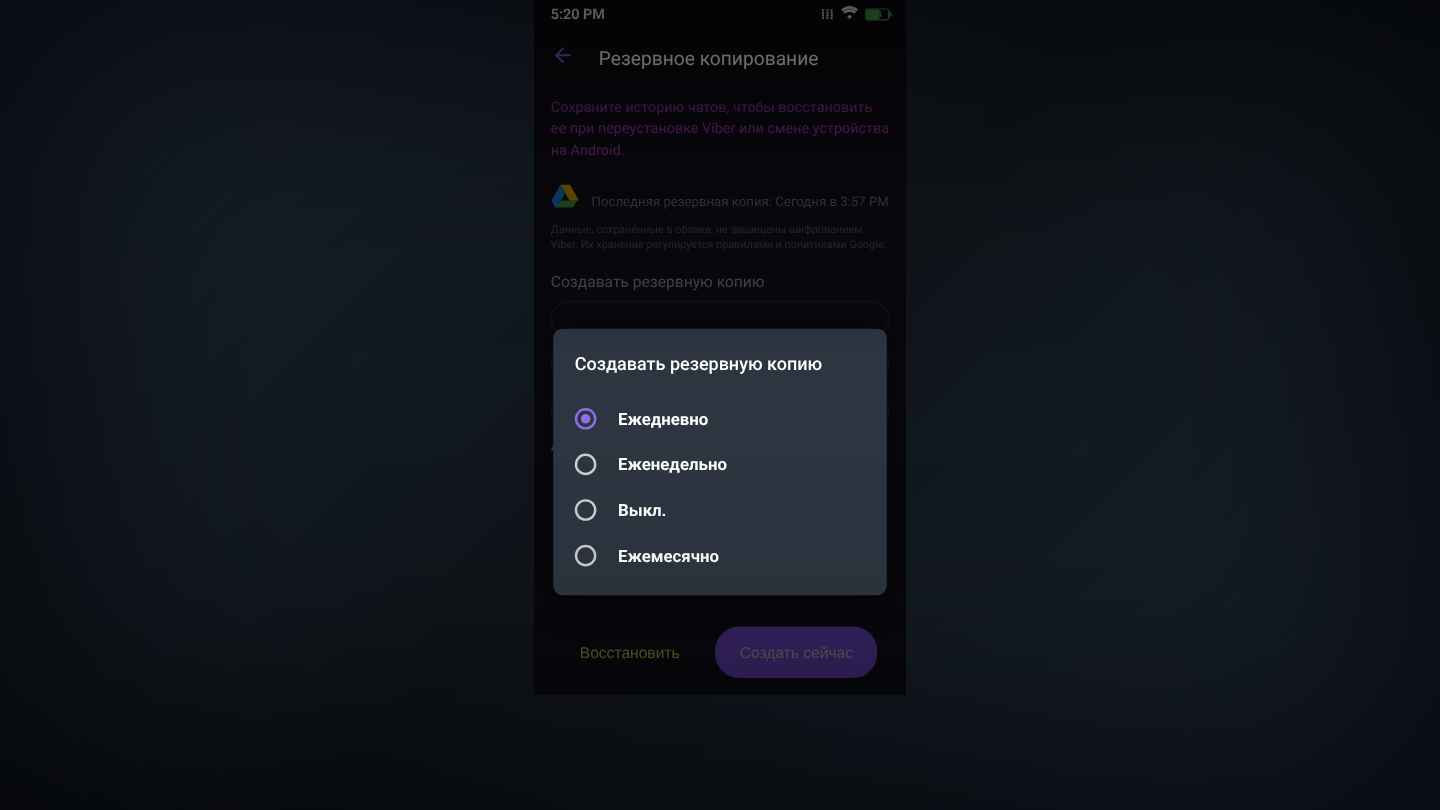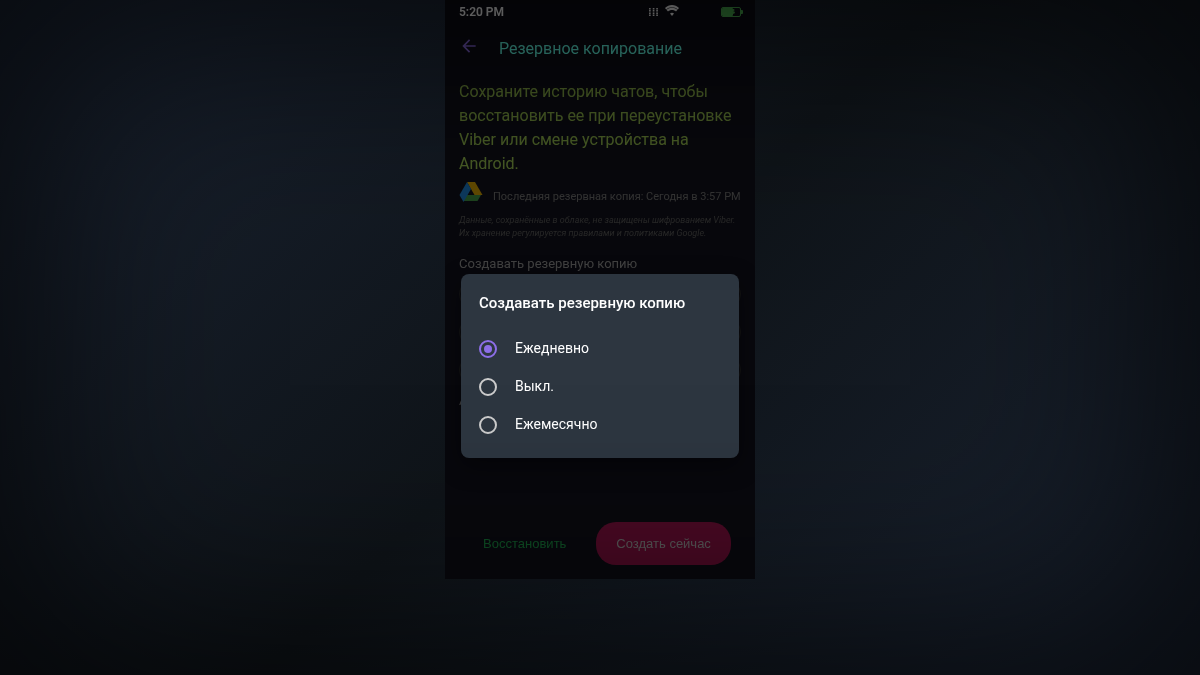--- a/index.html
+++ b/index.html
@@ -44,21 +44,20 @@
       gap: 6px;
     }
     .signal-icon, .wifi-icon {
       color: #fff;
       font-size: 11px;
     }
     .battery {
       display: flex;
       align-items: center;
       gap: 2px;
-      margin-left: 36px;
     }
     .battery-icon {
       width: 20px;
       height: 10px;
       border: 1px solid #4caf50;
       border-radius: 2px;
       position: relative;
       display: flex;
       align-items: center;
     }
@@ -91,33 +90,33 @@
       display: flex;
       align-items: center;
       padding: 0 14px;
       gap: 20px;
     }
     .back-arrow {
       color: #7b5fc7;
       font-size: 20px;
     }
     .header-title {
-      color: #5eead4;
+      color: #ffffff;
       font-size: 16px;
     }
     .content {
       padding: 8px 14px;
       color: #999;
       filter: brightness(0.6);
     }
     .description {
-      font-size: 16px;
+      font-size: 12px;
       line-height: 1.5;
-      color: #bef264;
-      margin-bottom: 2px;
+      color: #d946ef;
+      margin-bottom: 16px;
     }
     .drive-info {
       display: flex;
       gap: 10px;
       margin-bottom: 10px;
     }
     .drive-icon {
       width: 24px;
       height: 24px;
       flex-shrink: 0;
@@ -127,21 +126,20 @@
       font-size: 11px;
       color: #888;
       line-height: 1.4;
       margin-top: 11px;
     }
     .disclaimer {
       font-size: 9px;
       color: #666;
       line-height: 1.4;
       margin-bottom: 16px;
-      font-style: italic;
     }
     .section-label {
       font-size: 13px;
       color: #aaa;
       margin-top: 12px;
     }
     .account-label {
       font-size: 13px;
       color: #aaa;
       margin-top: 8px;
@@ -165,24 +163,25 @@
       box-shadow: 0 8px 24px rgba(0,0,0,0.4);
     }
     .dialog-title {
       color: #fff;
       font-size: 15px;
       font-weight: 500;
       margin-bottom: 18px;
     }
     .option-row {
       display: flex;
-      align-items: flex-start;
+      align-items: flex-end;
       gap: 18px;
       padding: 10px 0;
       cursor: pointer;
+      font-weight: bold;
     }
     .radio {
       width: 18px;
       height: 18px;
       border: 2px solid #ccc;
       border-radius: 50%;
       display: flex;
       align-items: center;
       justify-content: center;
       flex-shrink: 0;
@@ -205,28 +204,28 @@
       bottom: 14px;
       left: 0;
       right: 0;
       display: flex;
       justify-content: center;
       gap: 16px;
       padding: 0 14px;
       filter: brightness(0.6);
     }
     .restore-btn {
-      color: #22c55e;
+      color: #bef264;
       font-size: 13px;
       padding: 10px 14px;
       background: none;
       border: none;
     }
     .create-btn {
-      background: #be185d;
+      background: #8b5cf6;
       color: #ddd;
       font-size: 13px;
       padding: 14px 20px;
       border: none;
       border-radius: 20px;
     }
     .dimmer {
       position: absolute;
       inset: 0;
       background: rgba(0,0,0,0.35);
@@ -301,20 +300,24 @@
   <div class="dialog">
     <div class="dialog-title">Создавать резервную копию</div>
 
     <div class="option-row">
       <div class="radio selected">
           <div class="radio-dot"></div>
         </div>
       <span class="option-label">Ежедневно</span>
     </div>
 
+    <div class="option-row">
+      <div class="radio"></div>
+      <span class="option-label">Еженедельно</span>
+    </div>
 
     <div class="option-row">
       <div class="radio"></div>
       <span class="option-label">Выкл.</span>
     </div>
 
     <div class="option-row">
       <div class="radio"></div>
       <span class="option-label">Ежемесячно</span>
     </div>

